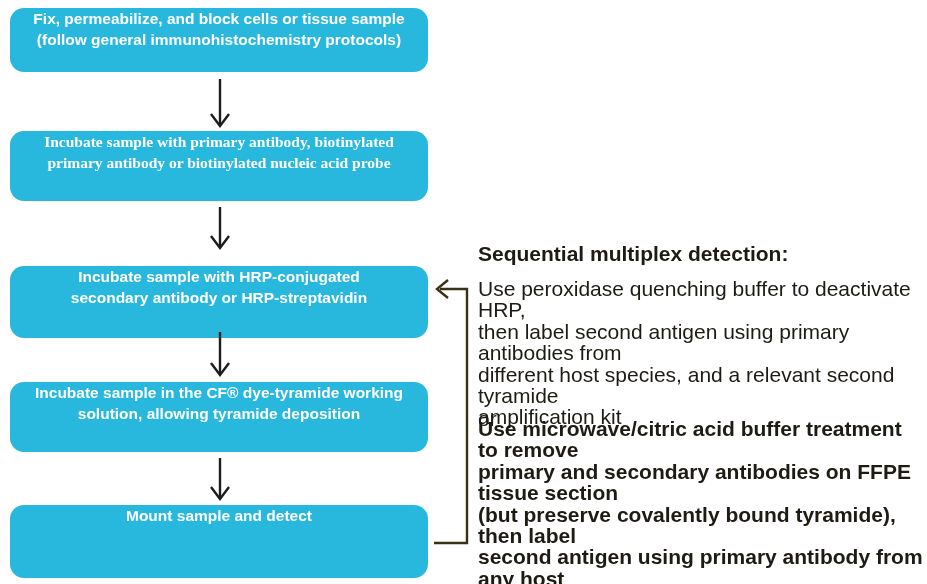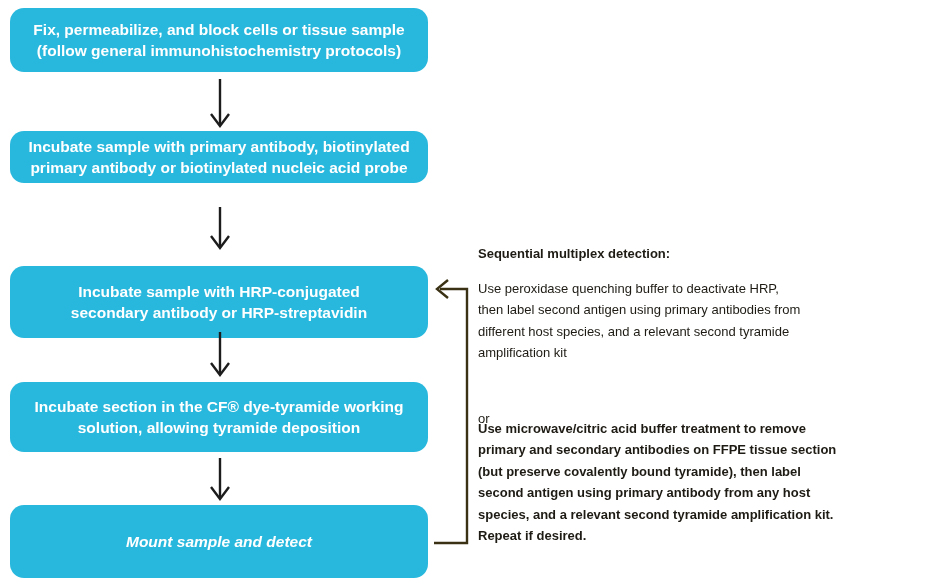--- a/index.html
+++ b/index.html
@@ -15,37 +15,36 @@
     background: #ffffff;
     overflow: hidden;
   }
   .flow-box {
     position: absolute;
     left: 10px;
     width: 418px;
     background: #29b8dd;
     border-radius: 14px;
     display: flex;
-    align-items: center;
     justify-content: center;
     box-sizing: border-box;
   }
   .flow-box .label {
     color: #ffffff;
     font-weight: bold;
     font-size: 15.5px;
     line-height: 21px;
     text-align: center;
     white-space: pre-line;
   }
   .box-1 { top: 8px;   height: 64px; }
-  .box-2 { top: 131px; height: 52px; }
+  .box-2 { top: 131px; height: 70px; font-family: Liberation Serif, serif; }
   .box-3 { top: 266px; height: 72px; }
   .box-4 { top: 382px; height: 70px; }
-  .box-5 { top: 505px; height: 73px; font-style: italic; }
+  .box-5 { top: 505px; height: 73px; }
   .down-arrow {
     position: absolute;
     left: 206px;
     width: 28px;
   }
   .arrow-1 { top: 78px;  height: 50px; }
   .arrow-2 { top: 206px; height: 44px; }
   .arrow-3 { top: 331px; height: 46px; }
   .arrow-4 { top: 457px; height: 44px; }
   .loop-arrow {
@@ -53,21 +52,21 @@
     left: 430px;
     top: 275px;
     width: 50px;
     height: 280px;
   }
   .side-panel-block {
     position: absolute;
     left: 478px;
     width: 447px;
     color: #1e1b14;
-    font-size: 13px;
+    font-size: 21px;
     line-height: 21.4px;
     white-space: pre-line;
   }
   .side-heading {
     top: 243px;
     font-weight: bold;
   }
   .side-option-1 { top: 278px; }
   .side-or       { top: 408px; }
   .side-option-2 { top: 418px; font-weight: bold; }
@@ -101,21 +100,21 @@
     <div class="label">Incubate sample with HRP-conjugated
 secondary antibody or HRP-streptavidin</div>
   </div>
 
   <svg class="down-arrow arrow-3" viewBox="0 0 28 46">
     <line x1="14" y1="1" x2="14" y2="43" stroke="#1c1c1c" stroke-width="2.4"></line>
     <polyline points="5,32 14,44 23,32" fill="none" stroke="#1c1c1c" stroke-width="2.4"></polyline>
   </svg>
 
   <div class="flow-box box-4">
-    <div class="label">Incubate section in the CF® dye-tyramide working
+    <div class="label">Incubate sample in the CF® dye-tyramide working
 solution, allowing tyramide deposition</div>
   </div>
 
   <svg class="down-arrow arrow-4" viewBox="0 0 28 44">
     <line x1="14" y1="1" x2="14" y2="41" stroke="#1c1c1c" stroke-width="2.4"></line>
     <polyline points="5,30 14,42 23,30" fill="none" stroke="#1c1c1c" stroke-width="2.4"></polyline>
   </svg>
 
   <div class="flow-box box-5">
     <div class="label">Mount sample and detect</div>

